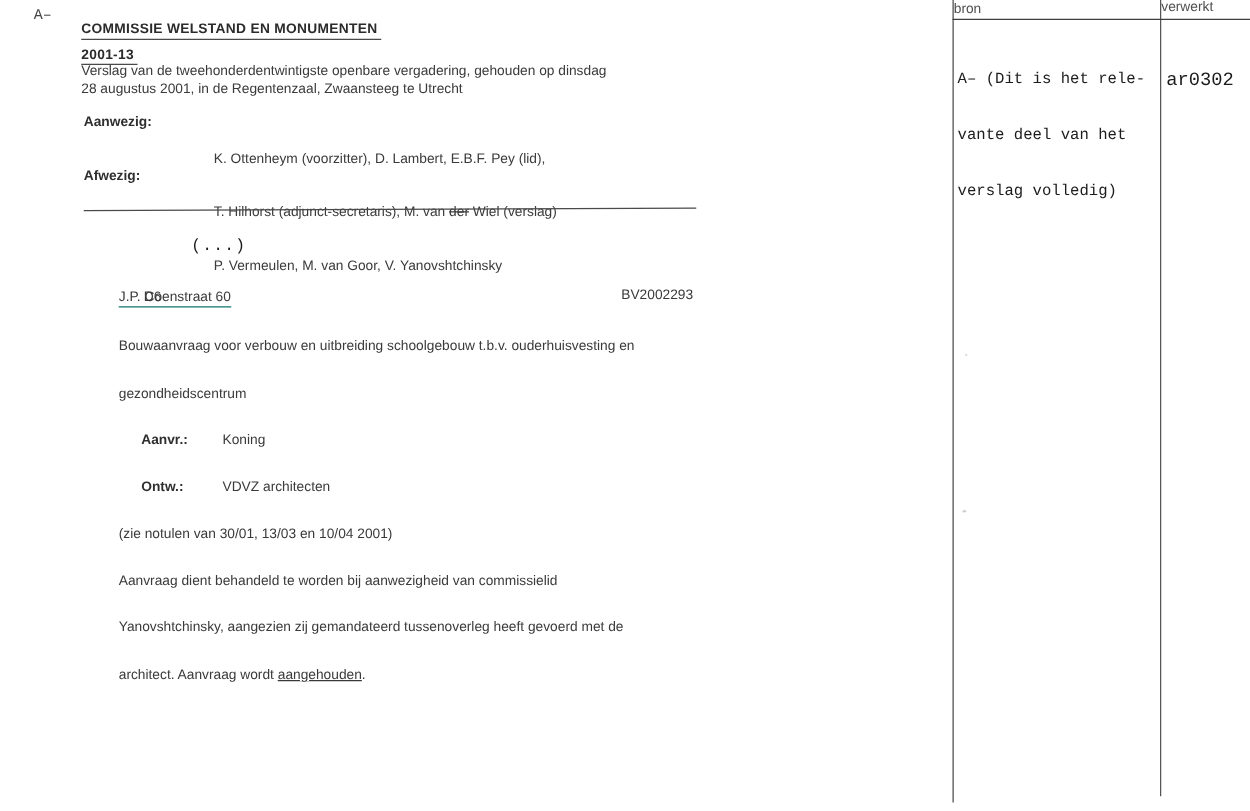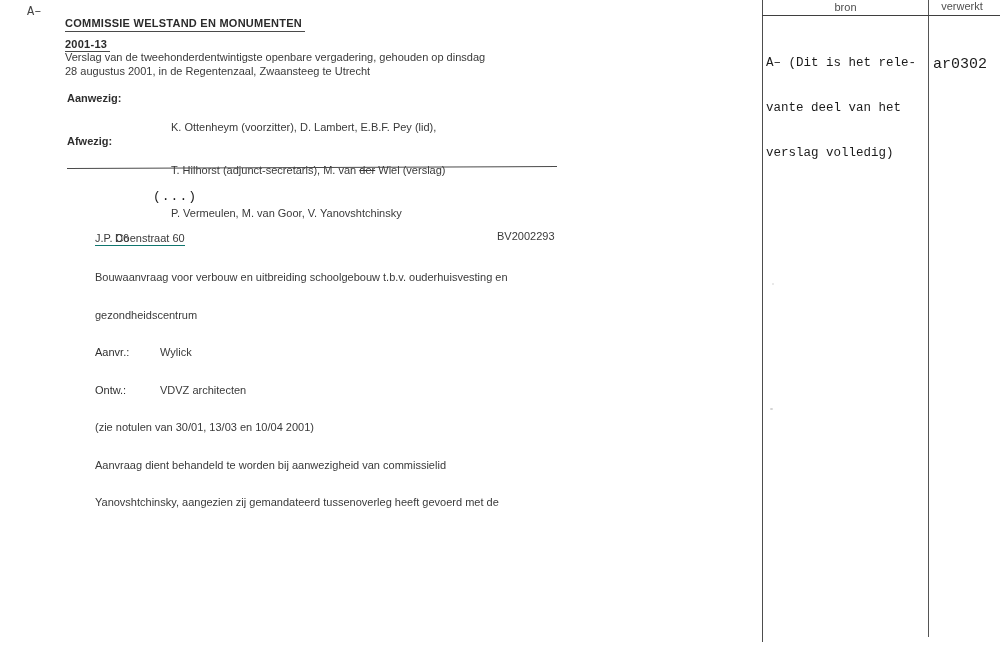--- a/index.html
+++ b/index.html
@@ -20,39 +20,39 @@
     font-size: 11px; font-weight: bold; color: #2b2b2b;
     letter-spacing: 0.25px;
     display: inline-block;
     border-bottom: 1.2px solid #4a4a4a;
     padding: 0 3px 1.5px 0;
   }
   .intro { line-height: 13.5px; }
   .att-values { line-height: 14.4px; white-space: pre; }
   .att-label { line-height: 14.4px; }
   .item-body { line-height: 12.5px; white-space: pre; }
-  .inline-label { display: inline-block; width: 65px; font-weight: normal; color: #2f2f2f; }
+  .inline-label { display: inline-block; width: 65px; font-weight: bold; color: #2f2f2f; margin-left: 18px; }
   .addr {
     display: inline-block;
     border-bottom: 1px solid #0f766e;
     padding-bottom: 0.5px;
   }
   .und { text-decoration: underline; }
   .struck { text-decoration: line-through; }
   .rule {
     left: 67px; top: 166.5px; width: 490px; height: 1.2px;
     background: #4a4a4a;
     transform: rotate(-0.25deg);
   }
   .omission { font-size: 13px; letter-spacing: 1px; }
   .margin-mark { font-size: 12px; color: #444; }
   .vline { width: 1px; background: #4d4d4d; }
   .hline { height: 1px; background: #3f3f3f; }
   .col-header {
-    font-size: 11px; color: #4f4f4f; text-align: center; line-height: 12px;
+    font-size: 11px; color: #4f4f4f; line-height: 12px;
   }
   .note { font-size: 12.5px; line-height: 15px; white-space: pre; }
   .verwerkt-val { font-size: 15px; }
   .speck { border-radius: 50%; background: #9a9a9a; opacity: 0.45; }
 </style>
 </head>
 <body>
 
 <div class="page">
 
@@ -80,25 +80,26 @@
 
   <div class="abs mono omission" style="left:153px; top:189px;">(...)</div>
 
   <div class="abs body-txt" style="left:67px; top:232px; line-height:12px;padding-left:48px;">D6</div>
   <div class="abs body-txt" style="left:95px; top:232px; line-height:12px;"><span class="addr">J.P. Coenstraat 60</span></div>
   <div class="abs body-txt" style="left:497px; top:230px; line-height:12px;">BV2002293</div>
 
   <div class="abs body-txt item-body" style="left:95px; top:246px;">
     <div>Bouwaanvraag voor verbouw en uitbreiding schoolgebouw t.b.v. ouderhuisvesting en</div>
     <div>gezondheidscentrum</div>
-    <div><span class="inline-label">Aanvr.:</span><span>Wylick</span></div>
+    <div><span class="inline-label">Aanvr.:</span><span>Koning</span></div>
     <div><span class="inline-label">Ontw.:</span><span>VDVZ architecten</span></div>
     <div>(zie notulen van 30/01, 13/03 en 10/04 2001)</div>
     <div>Aanvraag dient behandeld te worden bij aanwezigheid van commissielid</div>
     <div>Yanovshtchinsky, aangezien zij gemandateerd tussenoverleg heeft gevoerd met de</div>
+    <div><span>architect. Aanvraag wordt </span><span class="und">aangehouden</span><span>.</span></div>
   </div>
 
   <div class="abs vline" style="left:762px; top:0; height:642px;"></div>
   <div class="abs vline" style="left:928px; top:0; height:637px; background:#555;"></div>
   <div class="abs hline" style="left:762px; top:15px; width:238px;"></div>
 
   <div class="abs col-header" style="left:763px; top:1px; width:165px;">bron</div>
   <div class="abs col-header" style="left:929px; top:0; width:66px;">verwerkt</div>
 
   <div class="abs mono note" style="left:766px; top:26px;">

